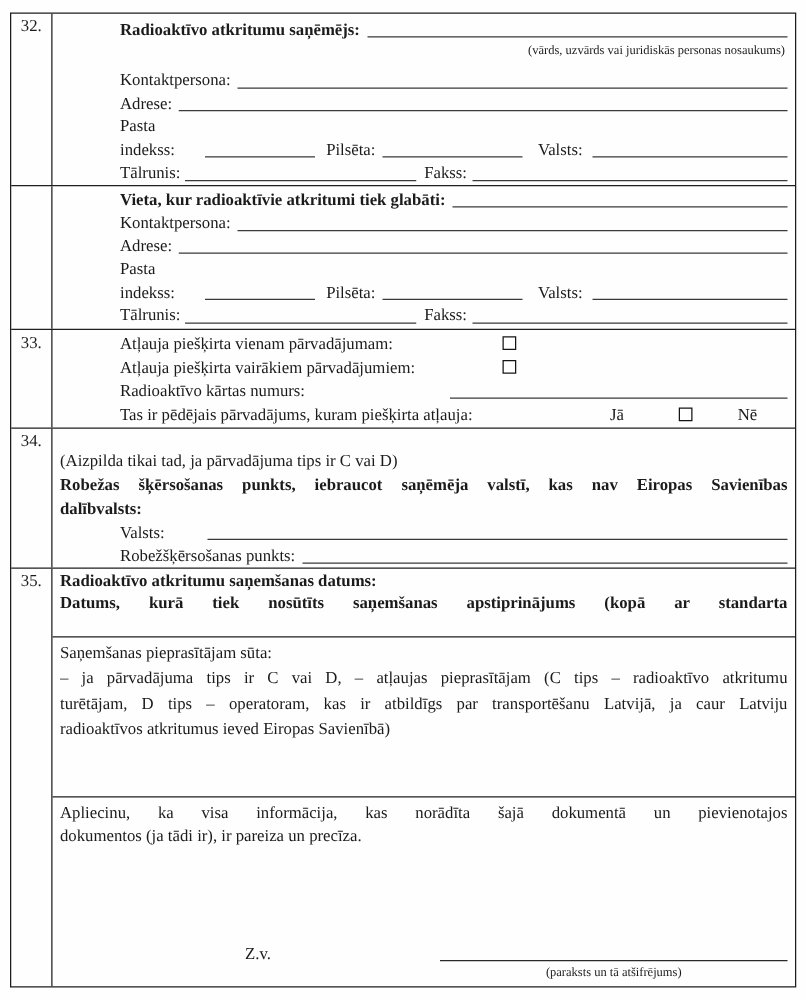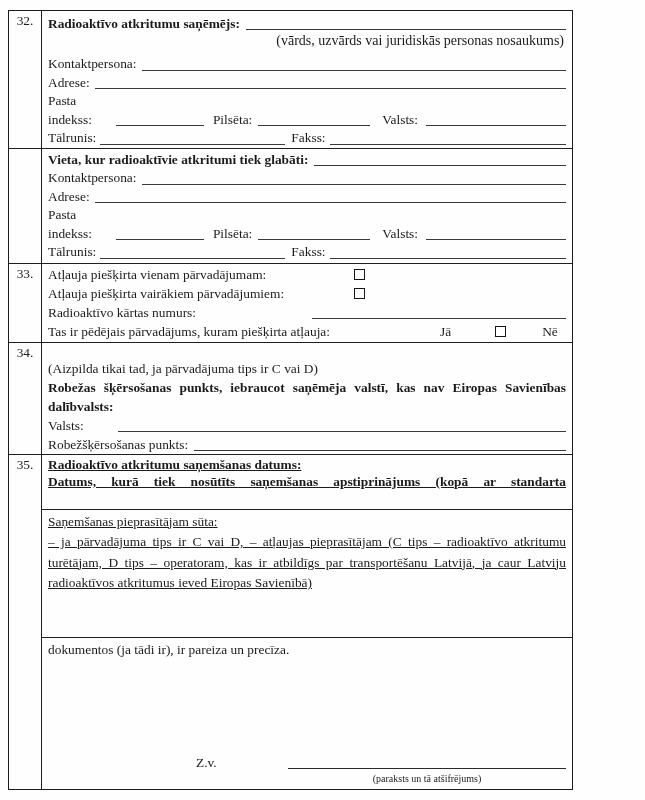--- a/index.html
+++ b/index.html
@@ -6,50 +6,50 @@
   html,body { margin:0; padding:0; }
   body {
     width:645px; height:800px;
     background:#ffffff;
     font-family:"Liberation Serif","DejaVu Serif",serif;
     color:#1b1b1b;
     font-size:13.4px;
   }
   .sheet { position:relative; width:645px; height:800px; background:#fefefe; overflow:hidden; }
   .form {
-    position:absolute; left:8px; top:10px; width:565px; height:780px;
+    position:absolute; left:8px; top:10px; width:629px; height:780px;
     border:1.8px solid #1c1c1c;
     display:flex; flex-direction:column;
   }
   .row { display:flex; border-bottom:1.5px solid #1f1f1f; }
   .row:last-child { border-bottom:none; }
   .num {
     flex:0 0 33px; width:33px;
     border-right:1.5px solid #1f1f1f;
     text-align:center; padding-top:2px;
   }
   .content { flex:1; min-width:0; padding:3px 6px 0 6px; overflow:hidden; }
-  .ln { display:flex; align-items:flex-start; height:18.5px; line-height:18.5px; white-space:nowrap; }
+  .ln { display:flex; align-items:flex-start; height:18.5px; line-height:18.5px; white-space:nowrap;margin-left:48px; }
   .ln19 { height:19px; line-height:19px; }
   .ul {
     flex:1 1 auto; min-width:8px;
     border-bottom:1.2px solid #3a3a3a;
     align-self:flex-end; margin-bottom:3px; height:12px;
   }
   .b { font-weight:bold; }
-  .caption { font-size:14px; height:16px; line-height:16px; text-align:right; padding-right:2px; }
+  .caption { font-size:10px; height:16px; line-height:16px; text-align:right; padding-right:2px; }
   .cb {
     flex:0 0 auto; width:11px; height:11px;
     border:1.5px solid #141414; background:#fff;
     align-self:center;
   }
   .stretch { display:block; height:19px; line-height:19px; text-align:justify; text-align-last:justify; white-space:normal; overflow:hidden; }
   .block { display:block; height:19px; line-height:19px; white-space:nowrap; overflow:hidden; }
   .content35 { flex:1; min-width:0; display:flex; flex-direction:column; padding:0; }
-  .sub { border-bottom:1.5px solid #1f1f1f; padding:1px 6px 0 6px; overflow:hidden;text-decoration:underline; }
+  .sub { border-bottom:1.5px solid #1f1f1f; padding:1px 6px 0 6px; overflow:hidden; }
   .sub .block, .sub .stretch { height:17.5px; line-height:17.5px; }
   .subB .block, .subB .stretch { height:20.5px; line-height:20.5px; }
   .subB { padding-top:2px; }
   .subC { border-bottom:none; flex:1; display:flex; flex-direction:column; padding:2px 6px 2px 6px; }
   .subC .block, .subC .stretch { height:19.5px; line-height:19.5px; }
   .sigrow { margin-top:auto; display:flex; align-items:flex-end; padding-bottom:1px; }
   .zv { margin-left:148px; margin-bottom:15px; }
   .sigblock { margin-left:auto; width:278px; text-align:center; }
   .sigline { border-bottom:1.4px solid #2a2a2a; height:3px; margin-bottom:2px; }
   .sigcaption { font-size:10px; line-height:15px; }
@@ -183,20 +183,21 @@
         </div>
 
         <div class="sub subB" style="flex:0 0 128px">
           <span class="block">Saņemšanas pieprasītājam sūta:</span>
           <span class="stretch">– ja pārvadājuma tips ir C vai D, – atļaujas pieprasītājam (C tips – radioaktīvo atkritumu</span>
           <span class="stretch">turētājam, D tips – operatoram, kas ir atbildīgs par transportēšanu Latvijā, ja caur Latviju</span>
           <span class="block">radioaktīvos atkritumus ieved Eiropas Savienībā)</span>
         </div>
 
         <div class="subC">
+          <span class="stretch">Apliecinu, ka visa informācija, kas norādīta šajā dokumentā un pievienotajos</span>
           <span class="block">dokumentos (ja tādi ir), ir pareiza un precīza.</span>
           <div class="sigrow">
             <span class="zv">Z.v.</span>
             <div class="sigblock">
               <div class="sigline"></div>
               <div class="sigcaption">(paraksts un tā atšifrējums)</div>
             </div>
           </div>
         </div>
 

